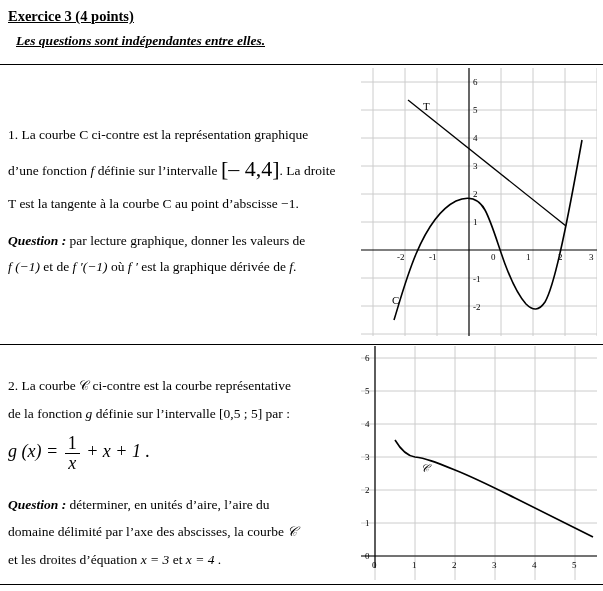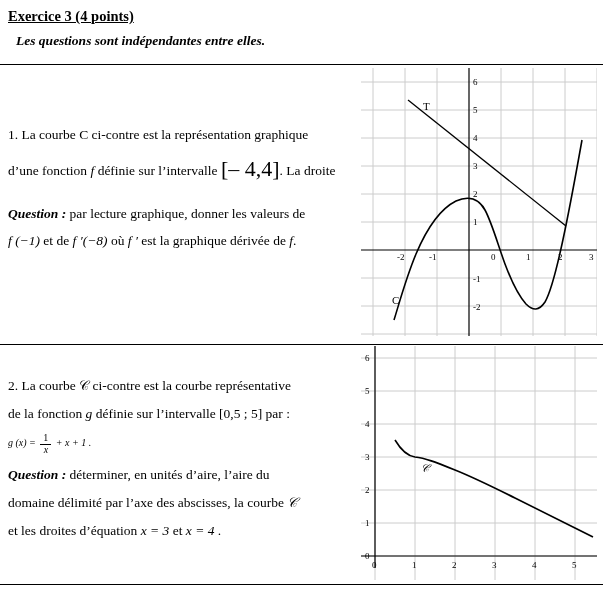--- a/index.html
+++ b/index.html
@@ -12,20 +12,21 @@
     height: 591px;
     font-family: "Liberation Serif", serif;
     color: #000000;
     position: relative;
     overflow: hidden;
   }
   .page {
     position: relative;
     width: 603px;
     height: 430px;
+    text-decoration: underline;
   }
   .header {
     padding: 8px 0 0 8px;
   }
   .ex-title {
     font-family: "Liberation Serif", serif;
     font-weight: bold;
     font-size: 14.5px;
     text-decoration: underline;
     margin: 0 0 6px 0;
@@ -85,22 +86,22 @@
     display: block;
     border-bottom: 1px solid #000;
     padding: 0 3px;
     font-style: normal;
   }
   .frac .den {
     display: block;
     padding: 0 3px;
   }
   .formula {
-    font-size: 10px;
-    margin: 6px 0 6px 0;
+    font-size: 18px;
+    margin: 6px 0 18px 0;
   }
   .script-c {
     font-family: "Liberation Serif", serif;
     font-style: italic;
   }
   .fig {
     position: absolute;
     background: #ffffff;
   }
   #fig1 { left: 361px; top: 68px; width: 236px; height: 268px; }
@@ -121,26 +122,29 @@
   <hr class="hr hr-mid">
   <hr class="hr hr-bot">
 
   <div class="block q1-text">
     <div>
       <span>1. La courbe C ci-contre est la représentation graphique</span>
     </div>
     <div>
       <span>d’une fonction </span><span class="ital">f</span><span> définie sur l’intervalle </span><span class="bracket-interval">[– 4,4]</span><span>. La droite</span>
     </div>
+    <div>
+      <span>T est la tangente à la courbe C au point d’abscisse −1.</span>
+    </div>
     <div style="height:10px"></div>
     <div>
       <span class="q-label">Question :</span><span> par lecture graphique, donner les valeurs de</span>
     </div>
     <div>
-      <span class="ital">f (−1)</span><span> et de </span><span class="ital">f ′(−8)</span><span> où </span><span class="ital">f ′</span><span> est la graphique dérivée de </span><span class="ital">f</span><span>.</span>
+      <span class="ital">f (−1)</span><span> et de </span><span class="ital">f ′(−1)</span><span> où </span><span class="ital">f ′</span><span> est la graphique dérivée de </span><span class="ital">f</span><span>.</span>
     </div>
   </div>
 
   <div class="block q2-text">
     <div>
       <span>2.   La courbe 𝒞 ci-contre est la courbe représentative</span>
     </div>
     <div>
       <span>de la fonction </span><span class="ital">g</span><span> définie sur l’intervalle [0,5 ; 5] par :</span>
     </div>

